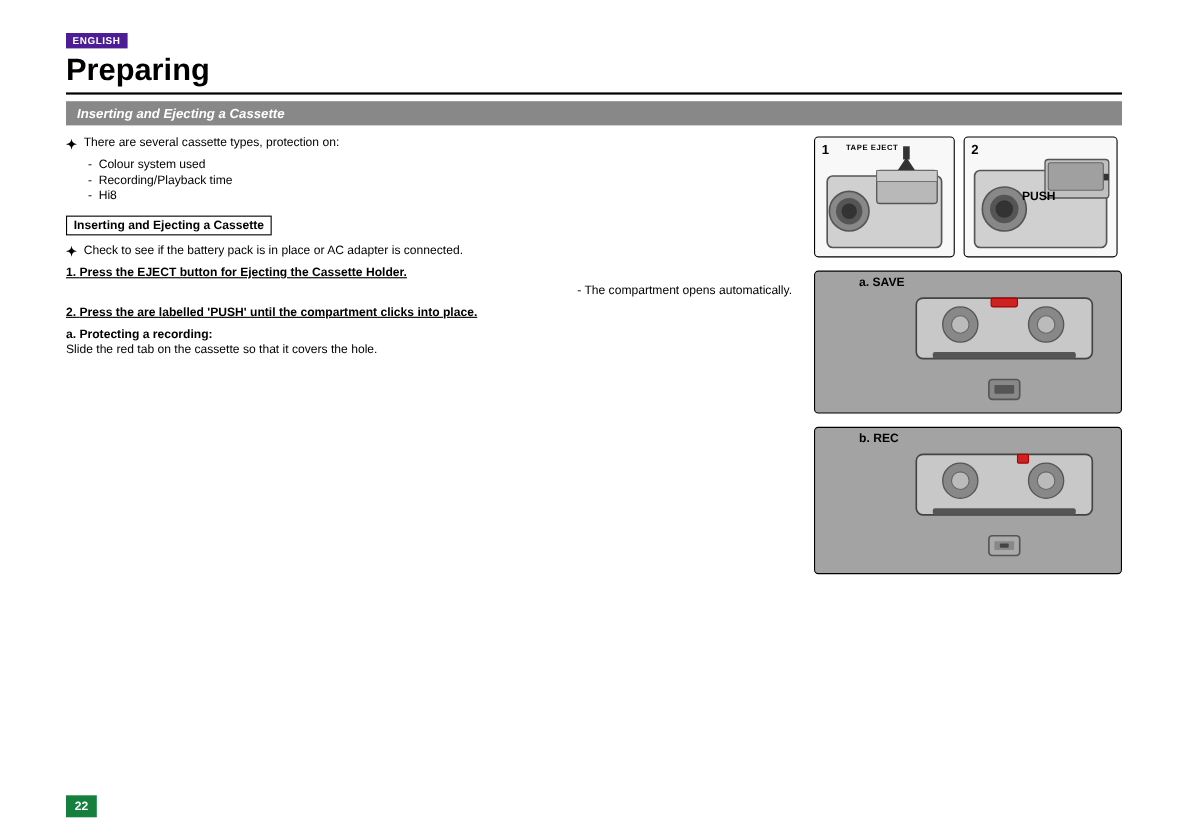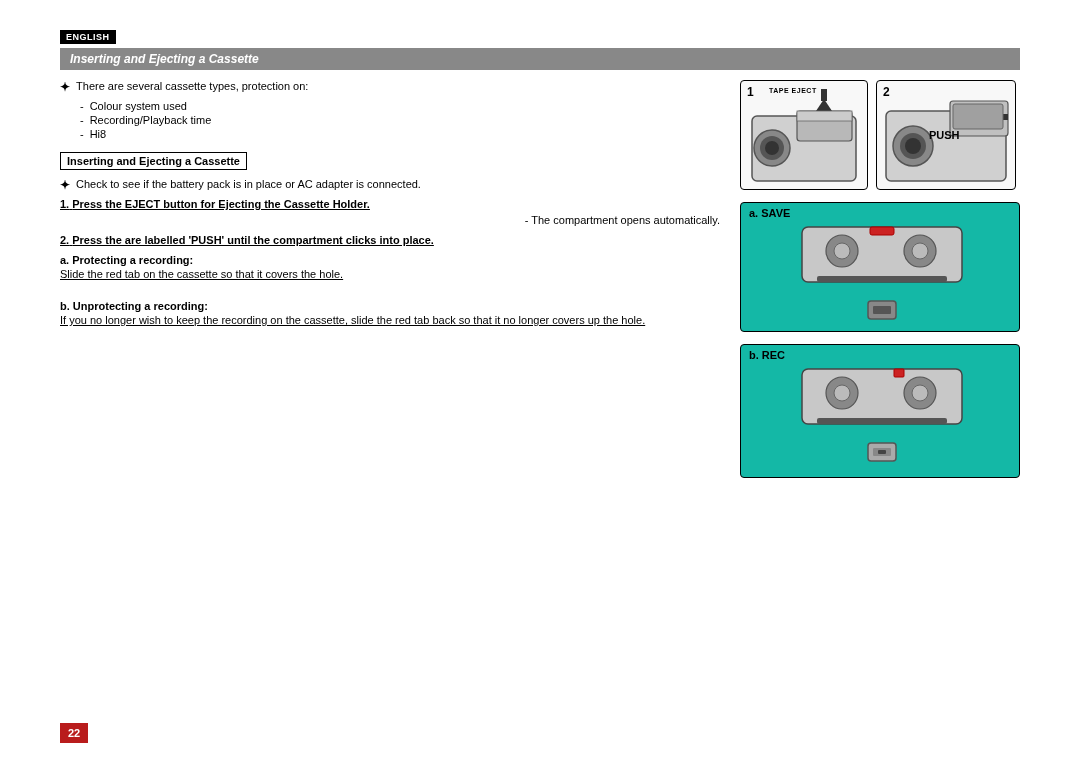--- a/index.html
+++ b/index.html
@@ -15,21 +15,21 @@
 
     .page {
       width: 1080px;
       height: 763px;
       padding: 30px 60px 30px 60px;
       position: relative;
     }
 
     
     .english-badge {
-      background: #000000;
+      background: #4c1d95;
       color: #ffffff;
       font-size: 9px;
       font-weight: bold;
       padding: 2px 6px;
       display: inline-block;
       margin-bottom: 4px;
       letter-spacing: 0.5px;
     }
 
     
@@ -141,31 +141,31 @@
       font-weight: bold;
       margin-top: 8px;
       margin-bottom: 2px;
       font-size: 11px;
     }
 
     .sub-text {
       font-size: 11px;
       margin-left: 0;
       margin-bottom: 4px;
-      text-decoration: underline;
     }
 
     
     .diagram-box {
       border: 1.5px solid #000;
       border-radius: 4px;
       margin-bottom: 12px;
-      background: #14b8a6;
+      background: #a3a3a3;
       position: relative;
       overflow: hidden;
+      padding-left: 32px;
     }
 
     .diagram-top-row {
       display: flex;
       gap: 0;
       margin-bottom: 12px;
     }
 
     .diagram-box-small {
       border: 1.5px solid #000;
@@ -212,21 +212,21 @@
     .cassette-svg {
       display: block;
       margin: auto;
     }
 
     
     .page-number {
       position: absolute;
       bottom: 20px;
       left: 60px;
-      background: #b91c1c;
+      background: #15803d;
       color: #fff;
       font-size: 11px;
       font-weight: bold;
       width: 28px;
       height: 20px;
       display: flex;
       align-items: center;
       justify-content: center;
     }
 
@@ -253,20 +253,21 @@
   </style>
 </head>
 <body>
 
 <div class="page">
 
   
   <div class="english-badge">ENGLISH</div>
 
   
+  <div class="main-title">Preparing</div>
 
   
   <div class="section-bar">Inserting and Ejecting a Cassette</div>
 
   
   <div class="content-area">
 
     <div class="left-col">
 
       
@@ -317,24 +318,20 @@
         </div>
       </div>
 
       
 
       
       <div class="sub-label">a.  Protecting a recording:</div>
       <div class="sub-text">Slide the red tab on the cassette so that it covers the hole.</div>
 
       
-      <div style="margin-top:20px;">
-        <div class="sub-label">b.  Unprotecting a recording:</div>
-        <div class="sub-text">If you no longer wish to keep the recording on the cassette, slide the red tab back so that it no longer covers up the hole.</div>
-      </div>
 
     </div>
 
     <div class="right-col">
 
       <div class="diagram-top-row">
 
         <div class="diagram-box-small diagram-tape-eject">
           <span class="diagram-num">1</span>
           <div style="position:absolute; top:6px; left:28px; font-size:7px; font-weight:bold; letter-spacing:0.5px;">TAPE EJECT</div>

